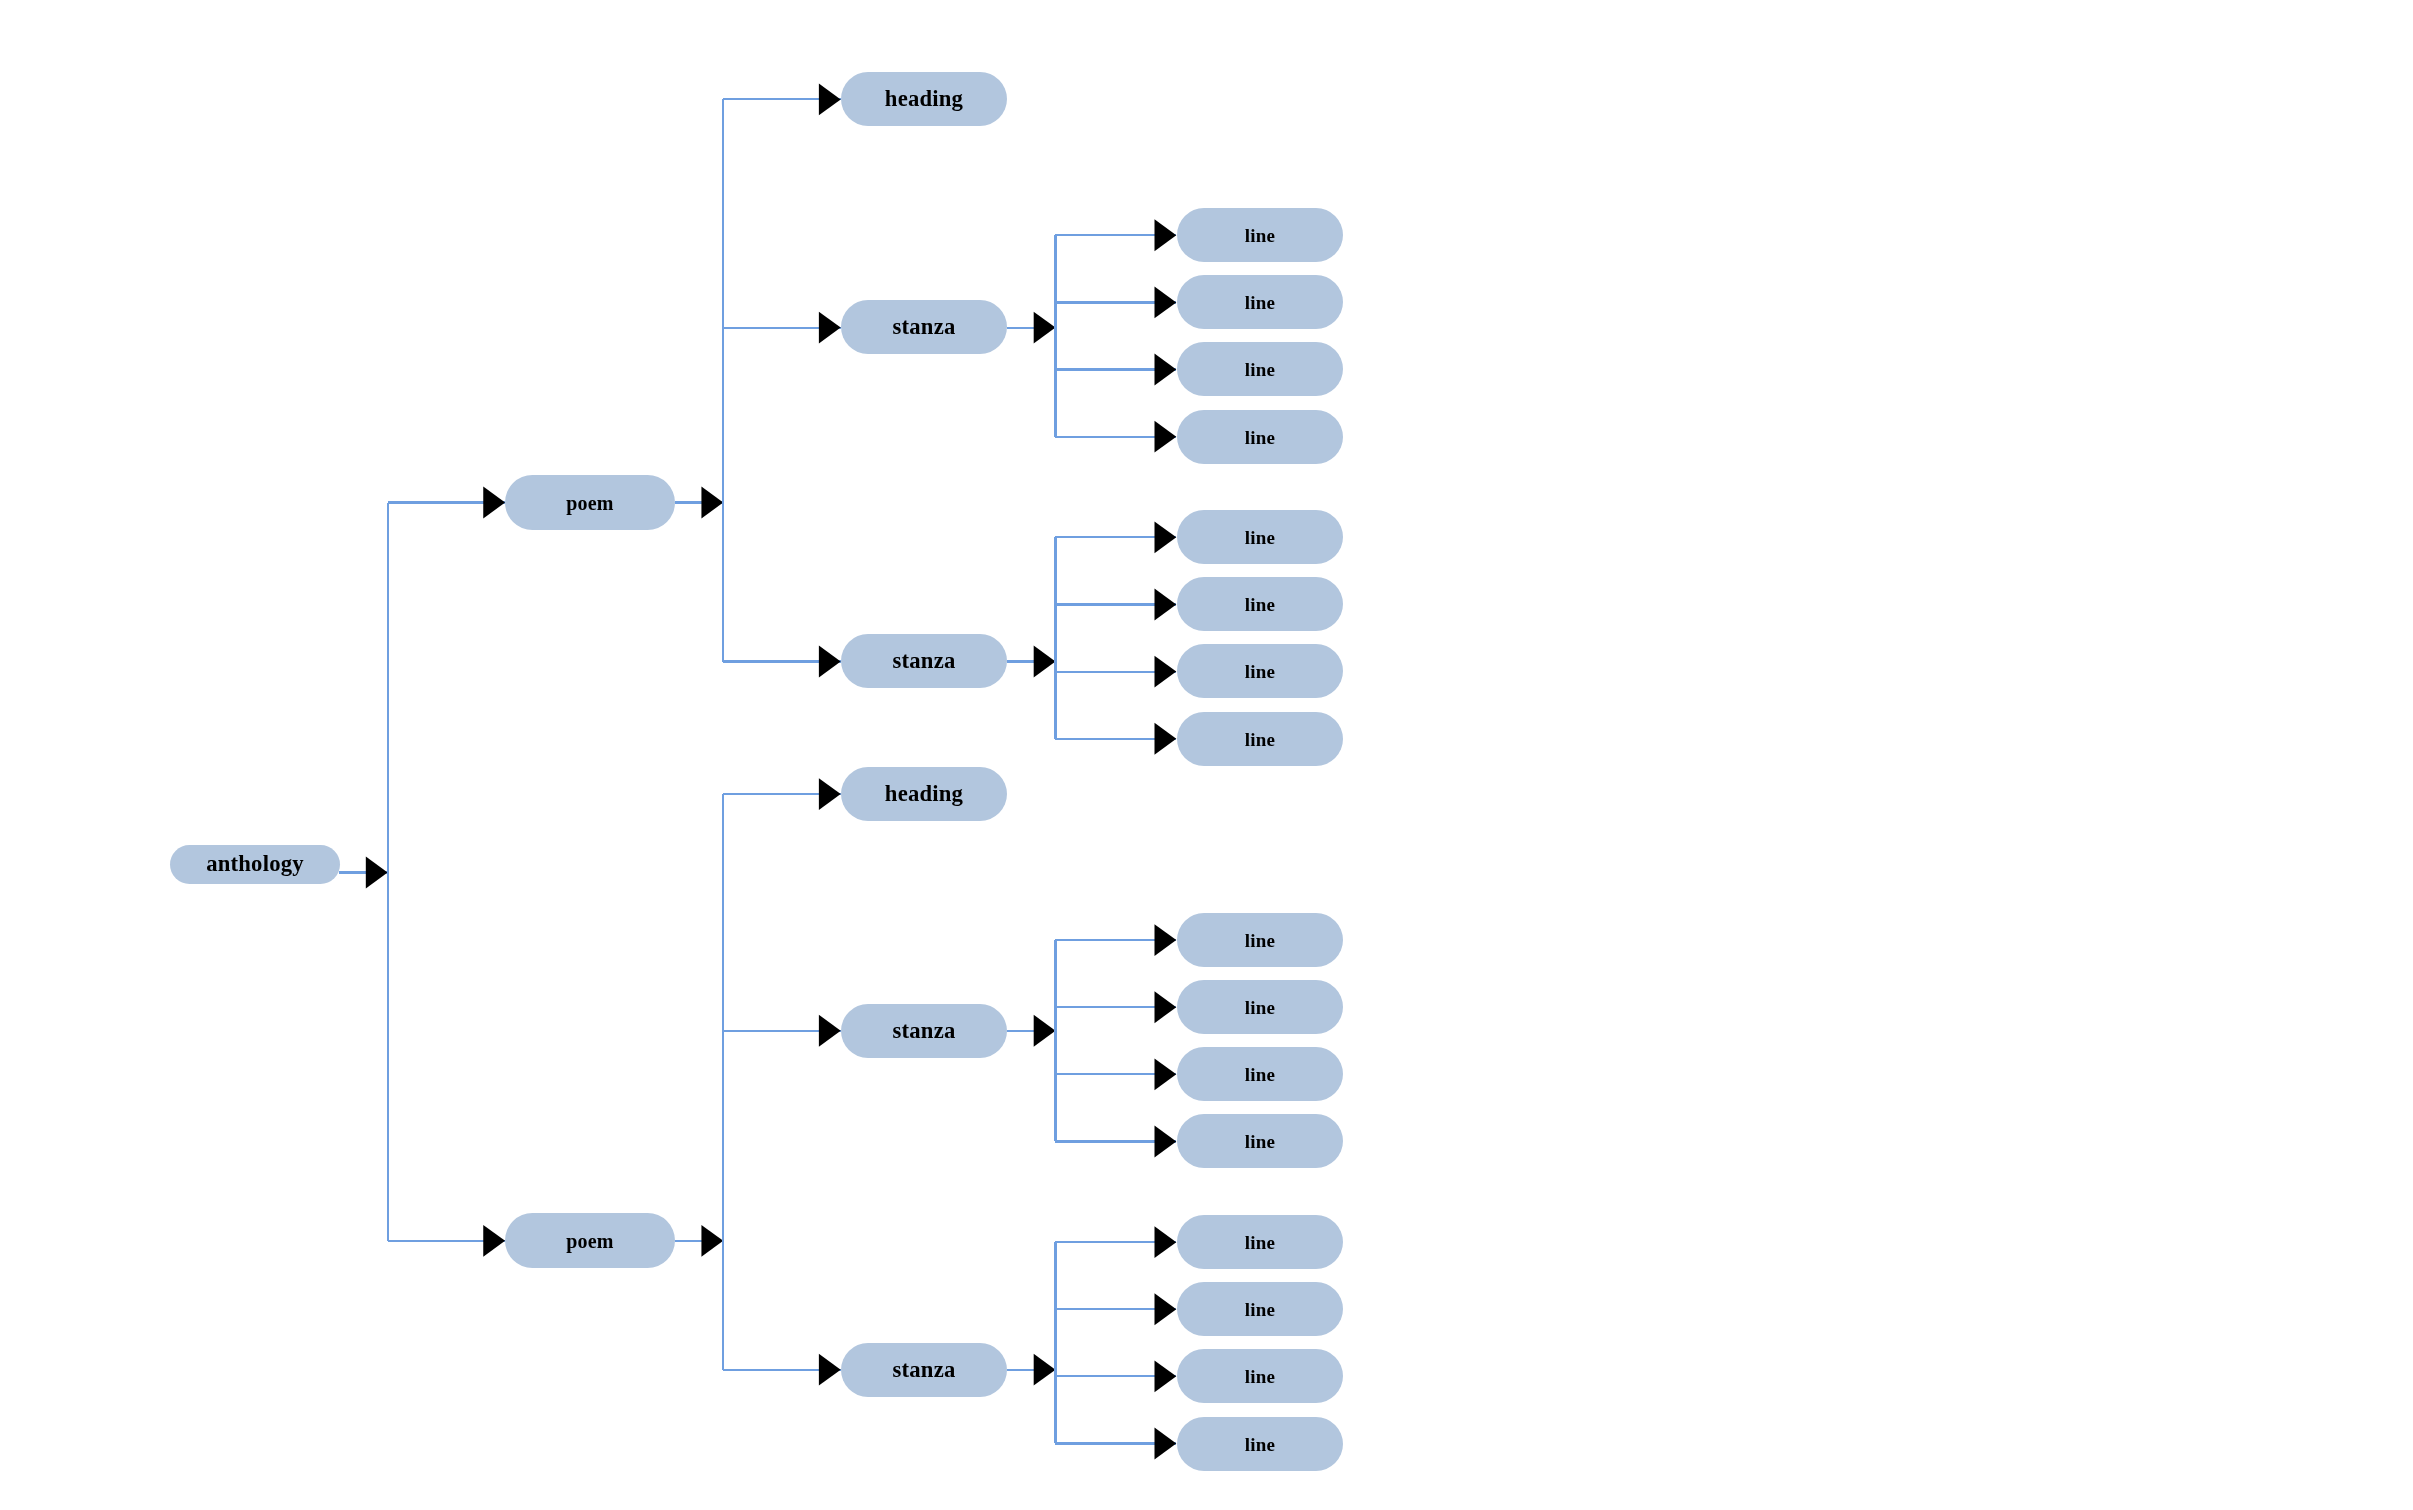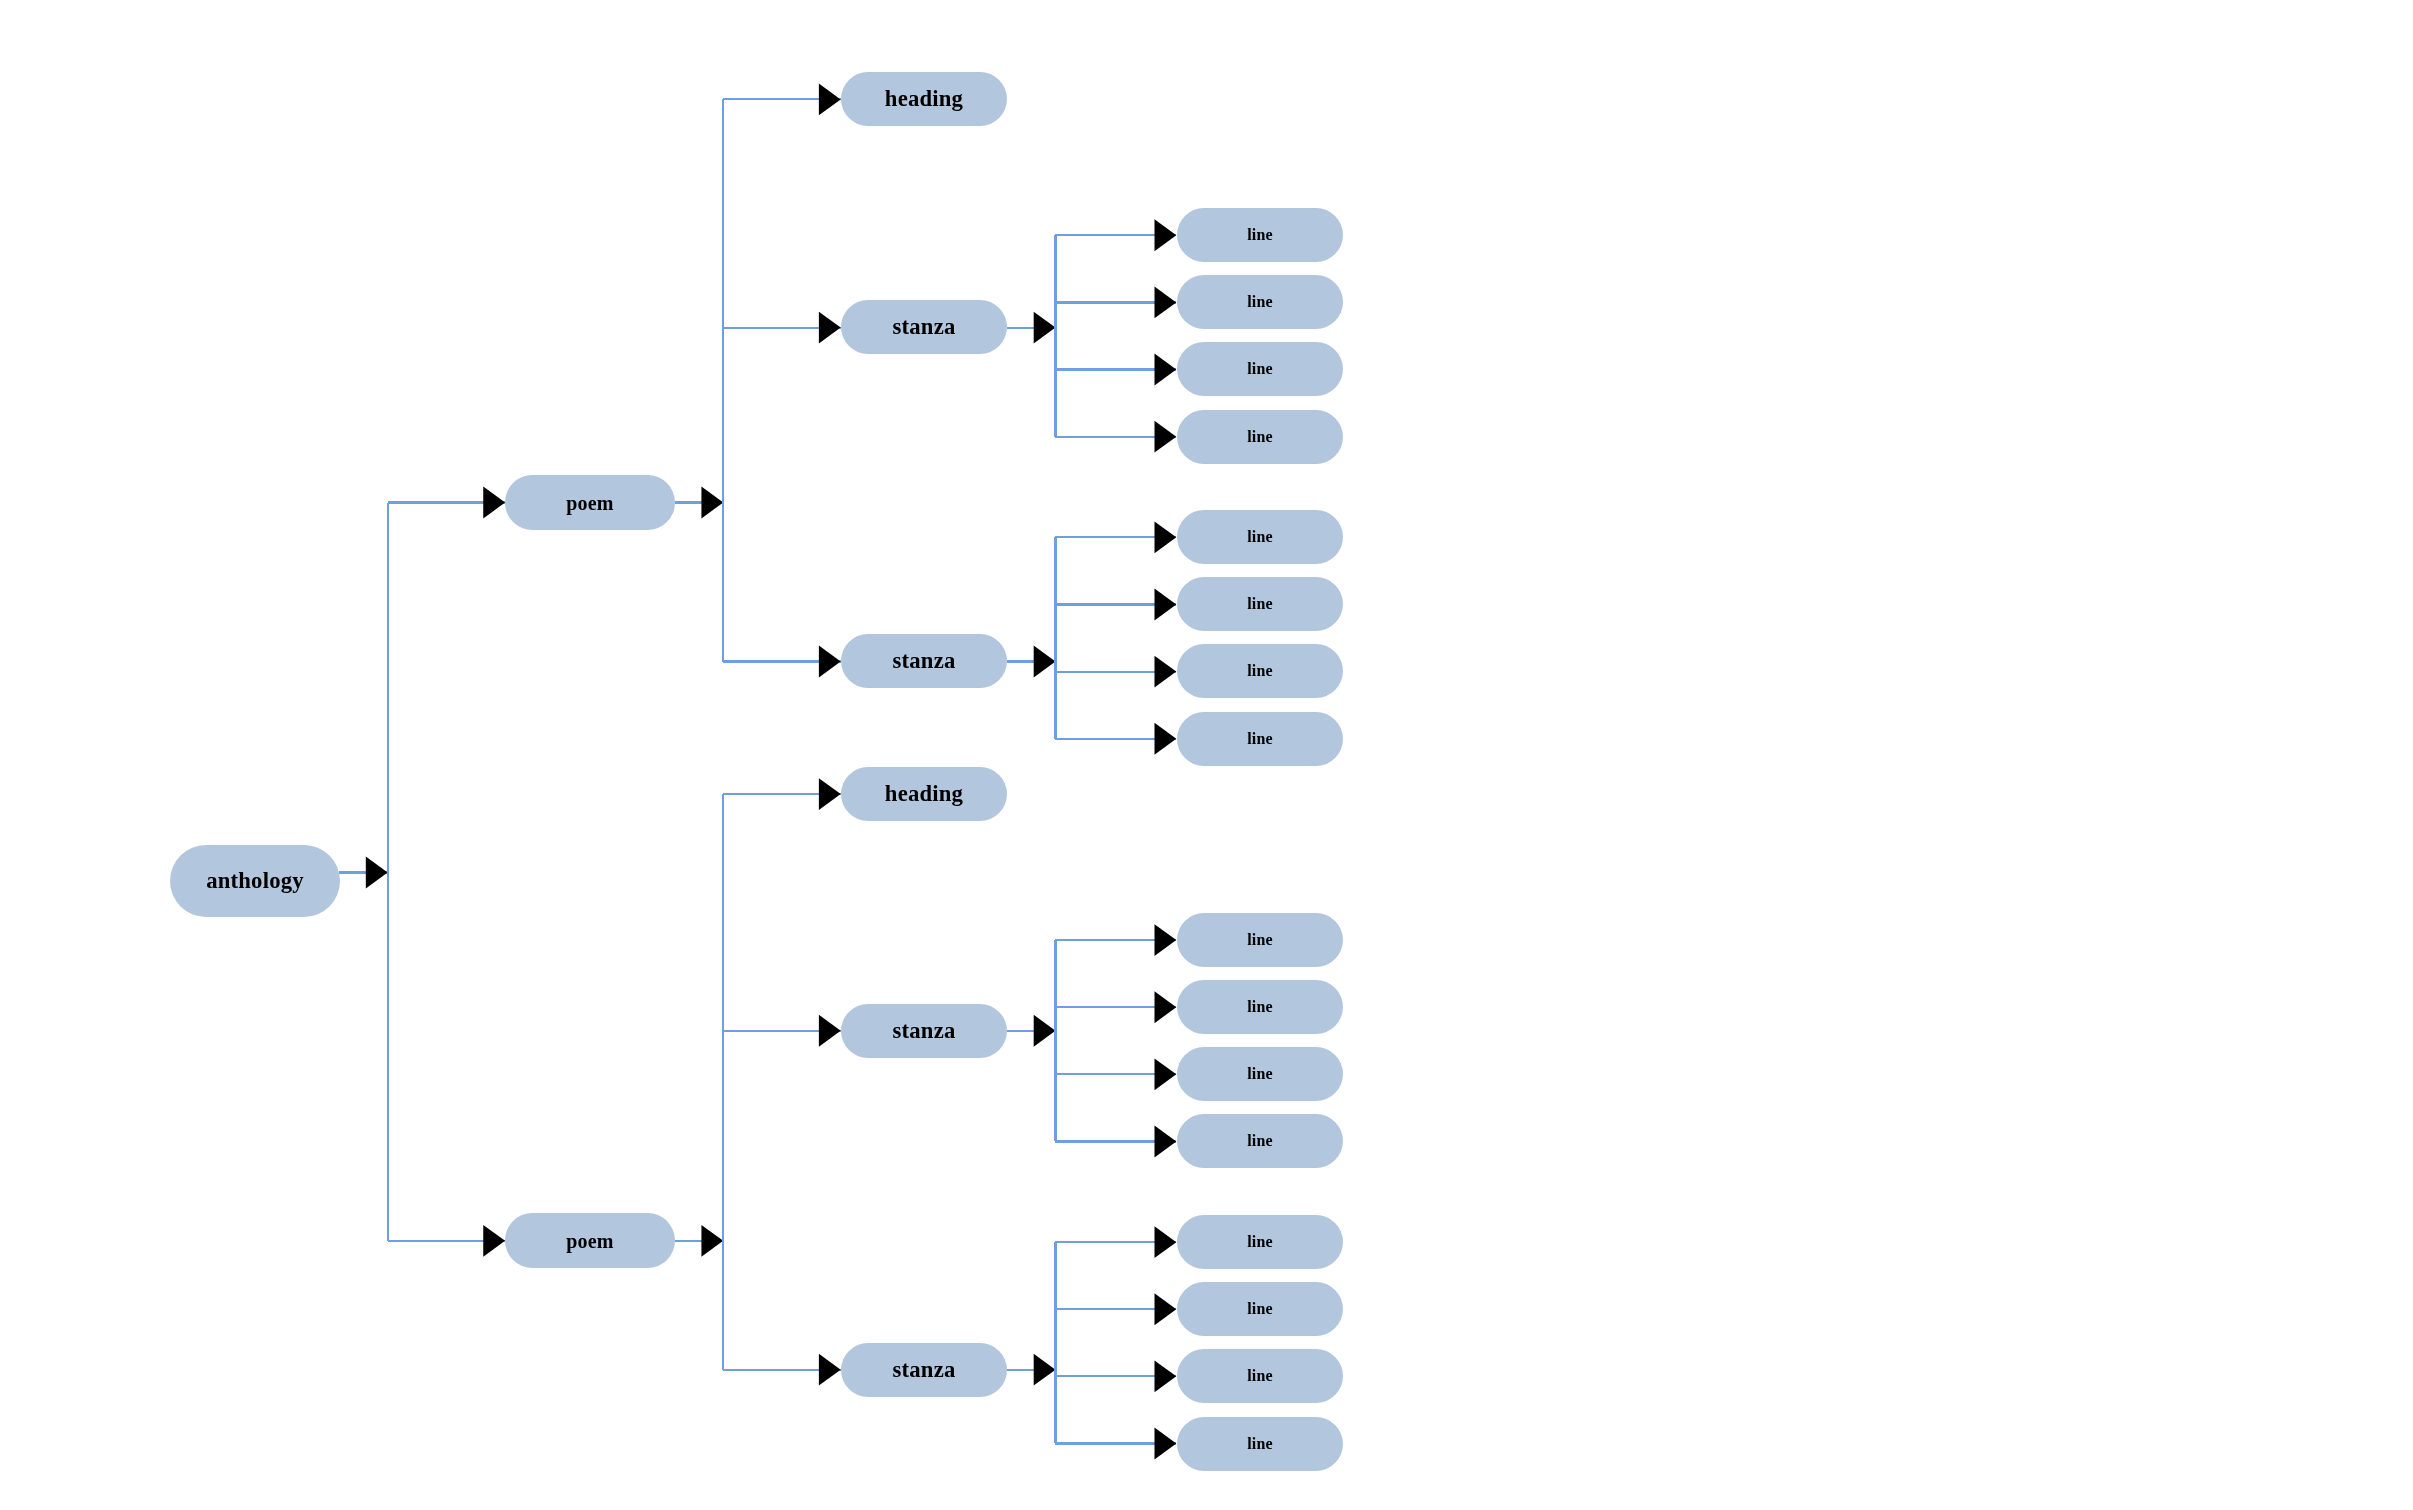--- a/index.html
+++ b/index.html
@@ -41,21 +41,21 @@
   }
   .node-label {
     display: block;
     line-height: 1;
     white-space: nowrap;
     text-align: right;
   }
   .node.lvl-root { font-size: 22.7px; }
   .node.lvl-poem { font-size: 20px; }
   .node.lvl-child { font-size: 22.7px; }
-  .node.lvl-leaf  { font-size: 16px; }
+  .node.lvl-leaf  { font-size: 19px; }
 </style>
 </head>
 <body>
 
 <div id="diagram-root">
   <svg id="edge-layer" viewBox="0 0 2876 1800" xmlns="http://www.w3.org/2000/svg">
       <path d="M 404 1039.5 L 462 1039.5" fill="none" stroke="#6f9fe0" stroke-width="2.6" shape-rendering="crispEdges"></path>
       <polygon points="436,1020.5 462,1039.5 436,1058.5" fill="#000000"></polygon>
       <path d="M 462 598.5 L 462 1478.5" fill="none" stroke="#6f9fe0" stroke-width="2.6" shape-rendering="crispEdges"></path>
       <path d="M 462 598.5 L 602 598.5" fill="none" stroke="#6f9fe0" stroke-width="2.6" shape-rendering="crispEdges"></path>
@@ -119,21 +119,21 @@
       <path d="M 1258 1480 L 1402 1480" fill="none" stroke="#6f9fe0" stroke-width="2.6" shape-rendering="crispEdges"></path>
       <polygon points="1376,1461 1402,1480 1376,1499" fill="#000000"></polygon>
       <path d="M 1258 1560 L 1402 1560" fill="none" stroke="#6f9fe0" stroke-width="2.6" shape-rendering="crispEdges"></path>
       <polygon points="1376,1541 1402,1560 1376,1579" fill="#000000"></polygon>
       <path d="M 1258 1640 L 1402 1640" fill="none" stroke="#6f9fe0" stroke-width="2.6" shape-rendering="crispEdges"></path>
       <polygon points="1376,1621 1402,1640 1376,1659" fill="#000000"></polygon>
       <path d="M 1258 1720 L 1402 1720" fill="none" stroke="#6f9fe0" stroke-width="2.6" shape-rendering="crispEdges"></path>
       <polygon points="1376,1701 1402,1720 1376,1739" fill="#000000"></polygon>
     </svg>
   <div id="node-layer">
-      <div class="node lvl-root" id="node-anthology" style="left: 170px; top: 845px; width: 170px; height: 72px; background: rgb(178, 198, 222);">
+      <div class="node lvl-root" id="node-anthology" style="left: 170px; top: 845px; width: 170px; height: 39px; background: rgb(178, 198, 222);">
         <span class="node-label">anthology</span>
       </div>
       <div class="node lvl-poem" id="node-poem1" style="left: 505px; top: 475px; width: 170px; height: 55px; background: rgb(178, 198, 222);">
         <span class="node-label">poem</span>
       </div>
       <div class="node lvl-poem" id="node-poem2" style="left: 505px; top: 1213px; width: 170px; height: 55px; background: rgb(178, 198, 222);">
         <span class="node-label">poem</span>
       </div>
       <div class="node lvl-child" id="node-p1-heading" style="left: 841px; top: 72px; width: 166px; height: 54px; background: rgb(178, 198, 222);">
         <span class="node-label">heading</span>

